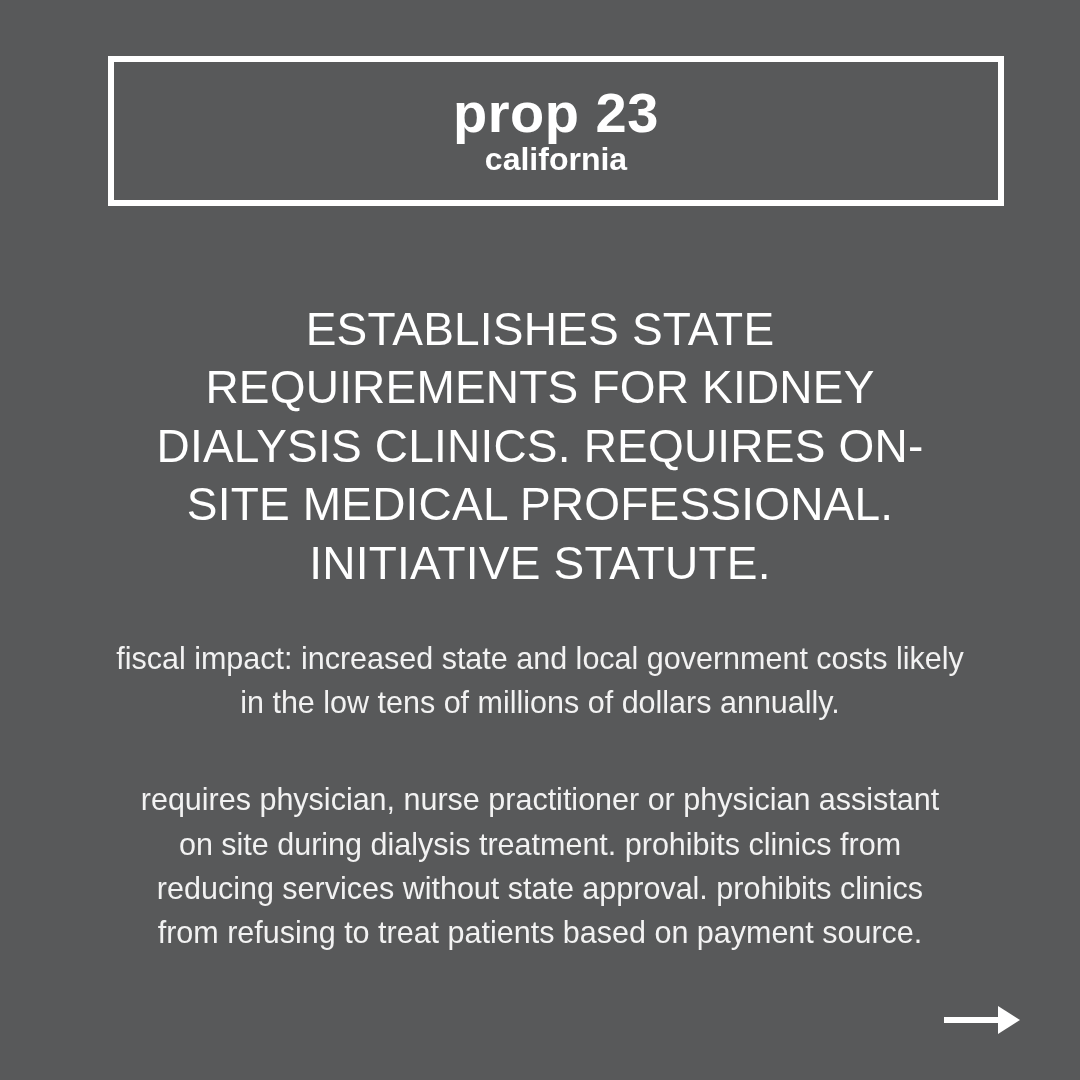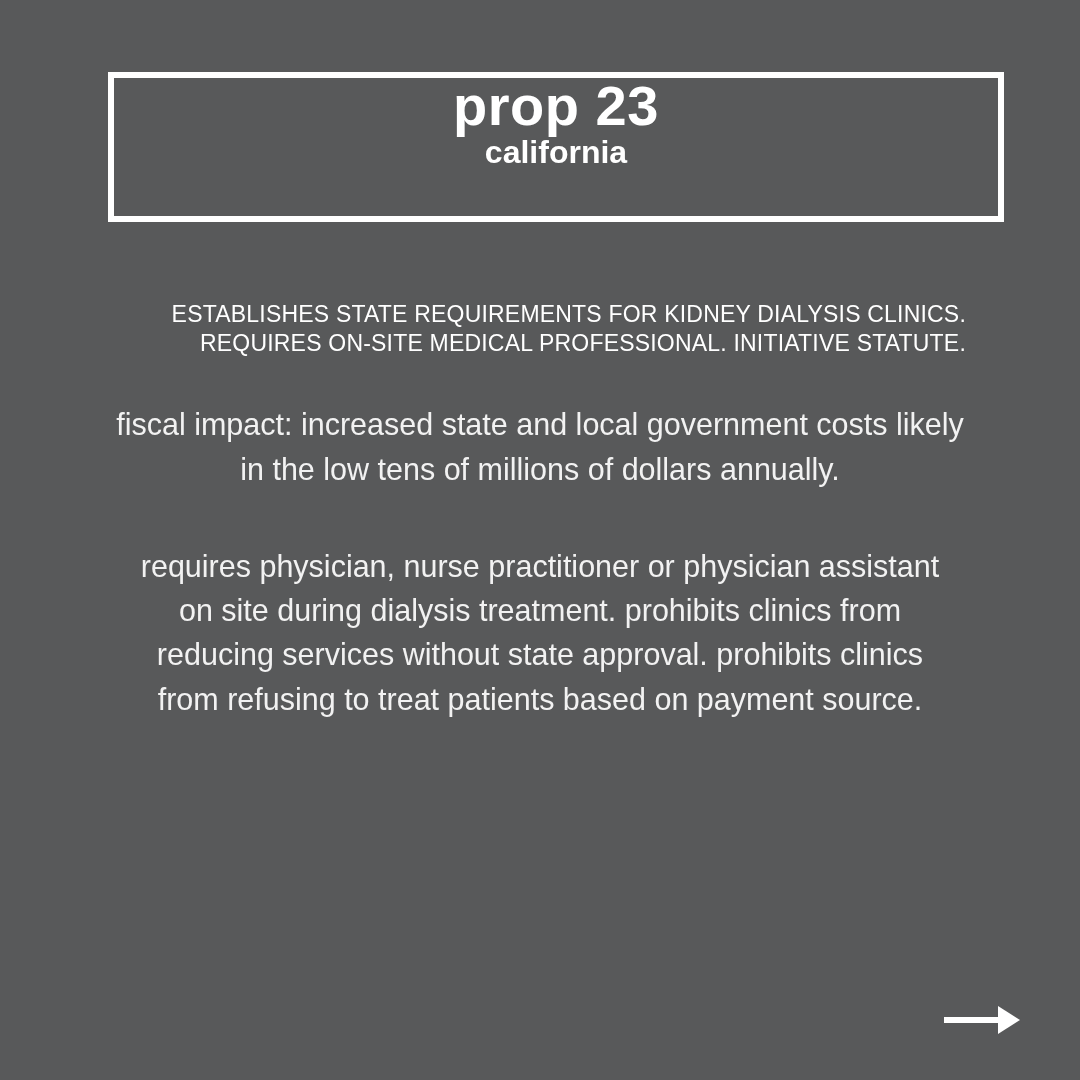--- a/index.html
+++ b/index.html
@@ -16,28 +16,29 @@
   }
   .card {
     position: relative;
     width: 1080px;
     height: 1080px;
     box-sizing: border-box;
   }
   .title-box {
     position: absolute;
     left: 108px;
-    top: 72px;
+    top: 56px;
     width: 896px;
     height: 150px;
     border: 6px solid #ffffff;
     box-sizing: border-box;
     display: flex;
     flex-direction: column;
     align-items: center;
+    justify-content: center;
   }
   .prop-title {
     font-size: 56px;
     font-weight: bold;
     line-height: 1.0;
     letter-spacing: 0.5px;
     color: #ffffff;
   }
   .prop-state {
     font-size: 32px;
@@ -46,26 +47,25 @@
     color: #ffffff;
   }
   .body-wrap {
     position: absolute;
     left: 90px;
     top: 300px;
     width: 900px;
     text-align: center;
   }
   .summary-caps {
-    font-size: 23px;
+    font-size: 46px;
     line-height: 1.27;
     letter-spacing: 0.2px;
     color: #ffffff;
     margin: 0 24px;
-    text-align: right;
   }
   .para {
     font-size: 30.5px;
     line-height: 1.45;
     color: #f2f2f2;
     margin: 0;
   }
   .para.detail {
     margin-top: 53px;
     padding: 0 34px;

